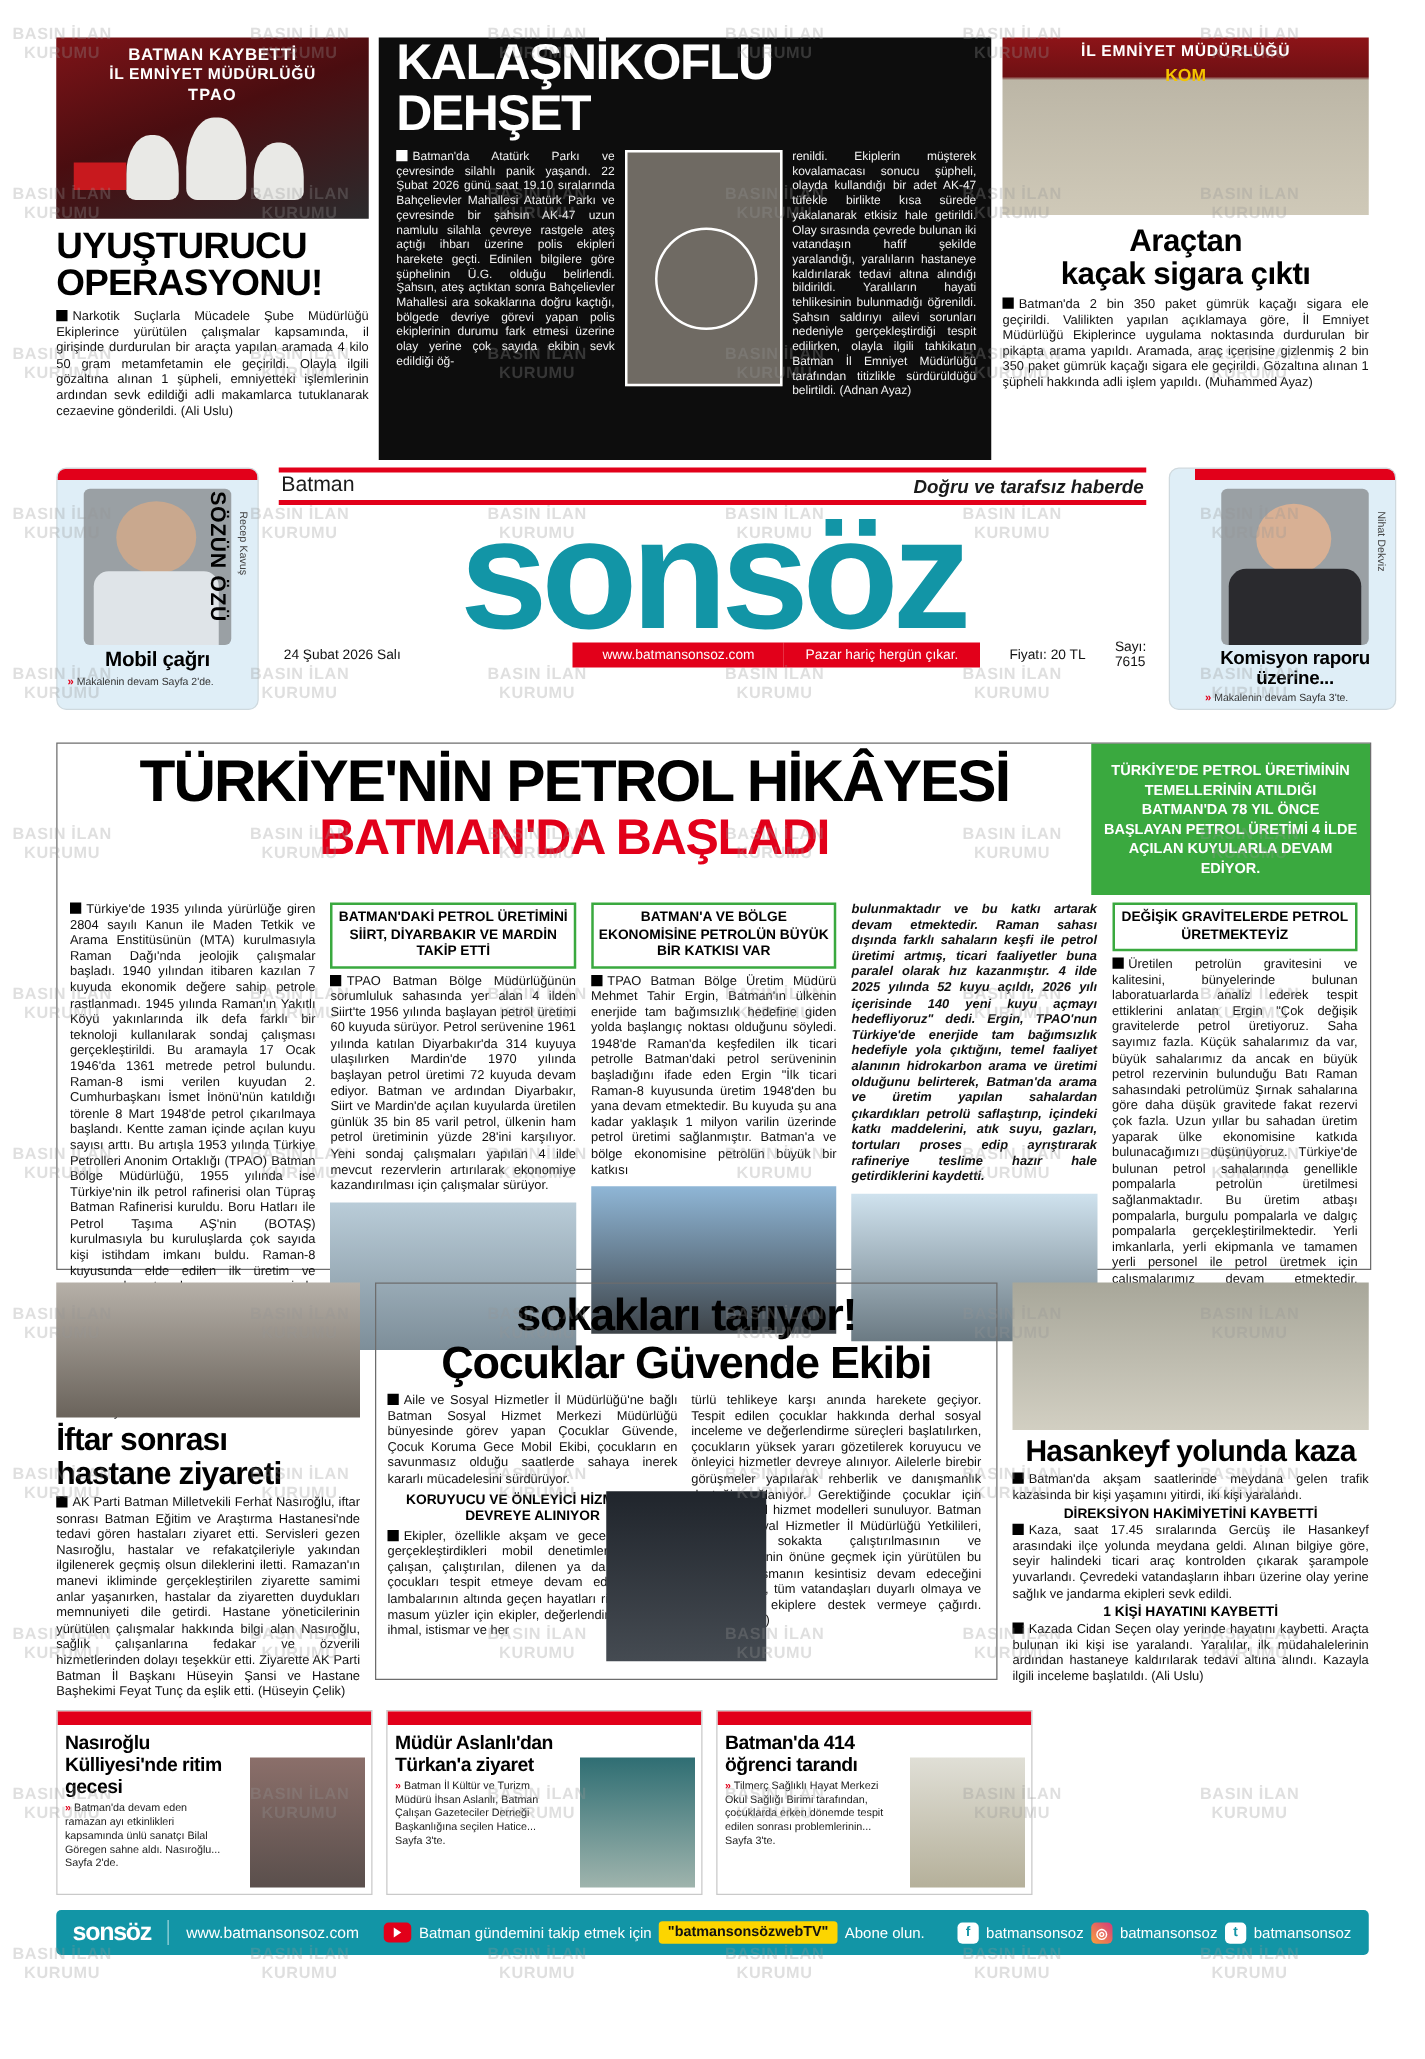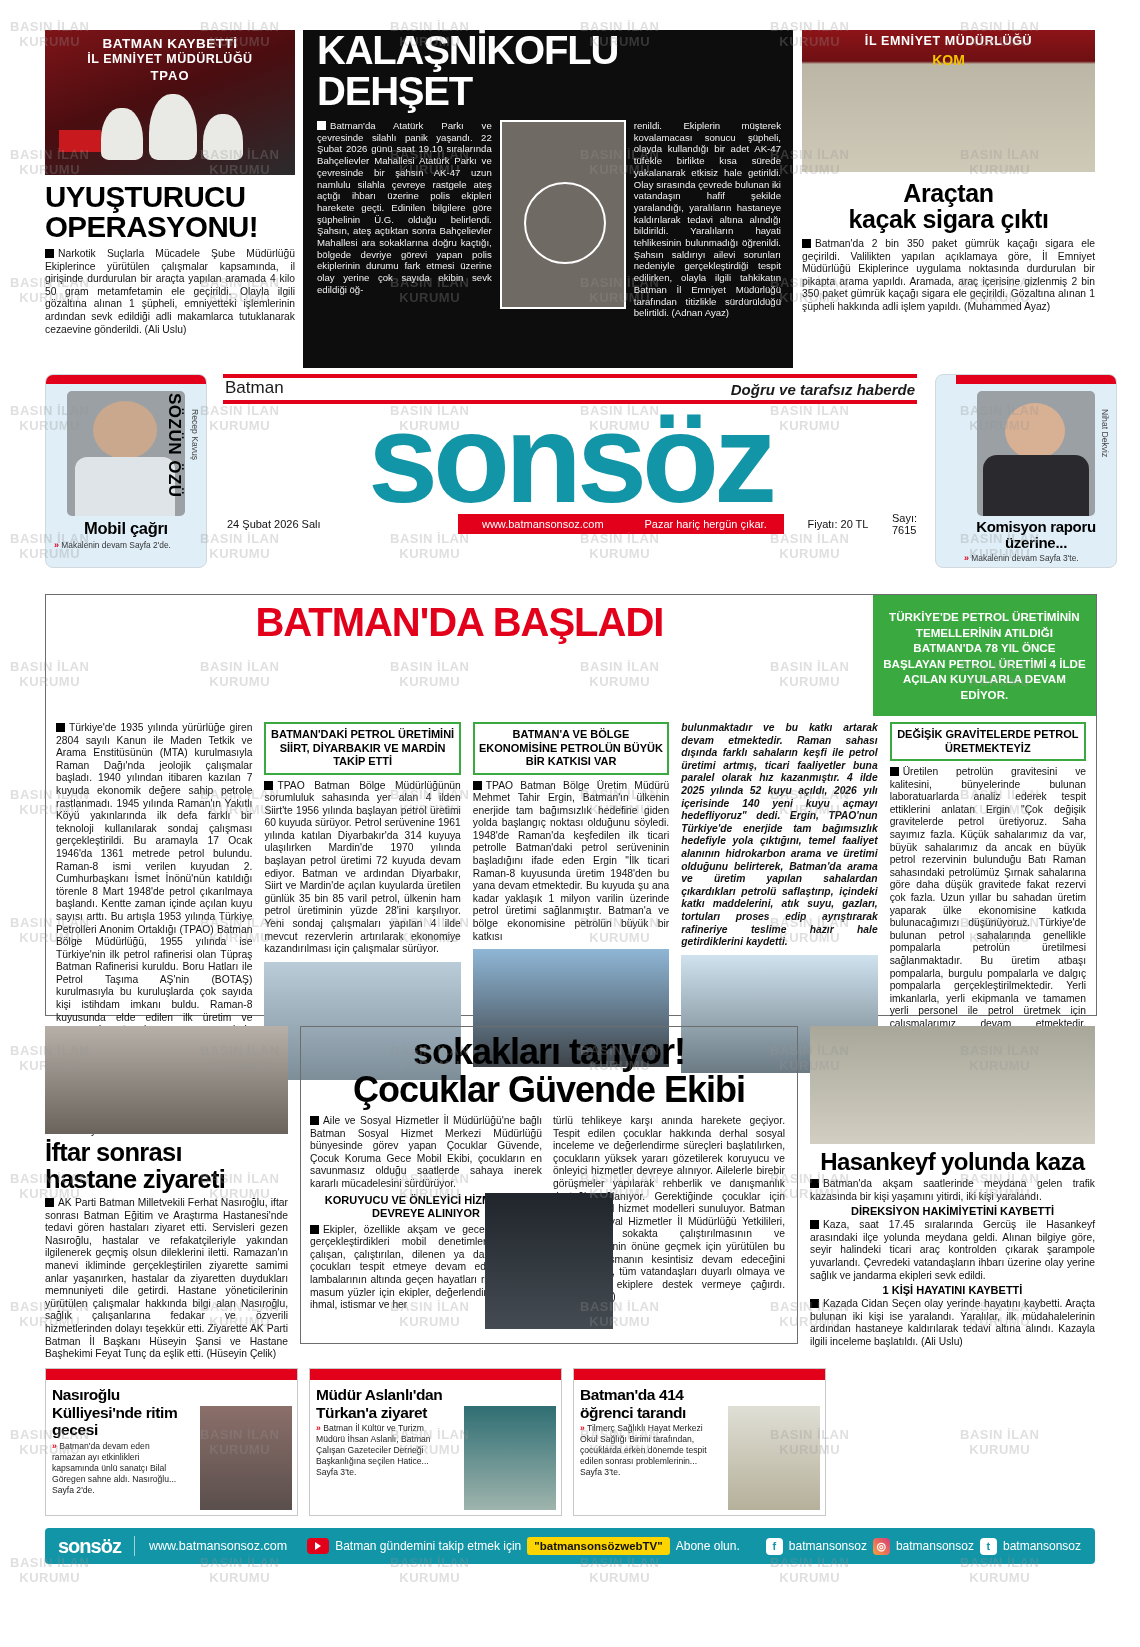--- a/index.html
+++ b/index.html
@@ -203,20 +203,21 @@
       </div>
       <div class="cname">Nihat Dekviz</div>
       <div class="ctl" style="font-size:15px;line-height:16px;">Komisyon raporu üzerine...</div>
       <div class="more"><b>»</b> <span>Makalenin devam Sayfa 3'te.</span></div>
     </div>
   </div>
 
   <div class="petrol">
     <div class="pet-head">
       <div class="pet-title">
+        <div class="pt1">TÜRKİYE'NİN PETROL HİKÂYESİ</div>
         <div class="pt2">BATMAN'DA BAŞLADI</div>
       </div>
       <div class="greenbox">TÜRKİYE'DE PETROL ÜRETİMİNİN TEMELLERİNİN ATILDIĞI BATMAN'DA 78 YIL ÖNCE BAŞLAYAN PETROL ÜRETİMİ 4 İLDE AÇILAN KUYULARLA DEVAM EDİYOR.</div>
     </div>
     <div class="pet-cols">
       <div class="pcol">
         <div class="body-txt"><span class="blk"></span><span>Türkiye'de 1935 yılında yürürlüğe giren 2804 sayılı Kanun ile Maden Tetkik ve Arama Enstitüsünün (MTA) kurulmasıyla Raman Dağı'nda jeolojik çalışmalar başladı. 1940 yılından itibaren kazılan 7 kuyuda ekonomik değere sahip petrole rastlanmadı. 1945 yılında Raman'ın Yakıtlı Köyü yakınlarında ilk defa farklı bir teknoloji kullanılarak sondaj çalışması gerçekleştirildi. Bu aramayla 17 Ocak 1946'da 1361 metrede petrol bulundu. Raman-8 ismi verilen kuyudan 2. Cumhurbaşkanı İsmet İnönü'nün katıldığı törenle 8 Mart 1948'de petrol çıkarılmaya başlandı. Kentte zaman içinde açılan kuyu sayısı arttı. Bu artışla 1953 yılında Türkiye Petrolleri Anonim Ortaklığı (TPAO) Batman Bölge Müdürlüğü, 1955 yılında ise Türkiye'nin ilk petrol rafinerisi olan Tüpraş Batman Rafinerisi kuruldu. Boru Hatları ile Petrol Taşıma AŞ'nin (BOTAŞ) kurulmasıyla bu kuruluşlarda çok sayıda kişi istihdam imkanı buldu. Raman-8 kuyusunda elde edilen ilk üretim ve sonrasında artan kuyu sayısı sayesinde yaşanan gelişmeler Batman'ın kaderini değiştirdi. 1937 yılında köy iken bucak, 1952'de ilçe olan Batman, 16 Mayıs 1990'da il haline geldi. Türkiye'nin petrol serüveninin resmen başladığı Batman, o tarihten bu yana ülkede petrol üretiminde önemli merkezlerden biri olmayı sürdürüyor.</span></div>
       </div>
       <div class="pcol">
         <div class="subhead">BATMAN'DAKİ PETROL ÜRETİMİNİ SİİRT, DİYARBAKIR VE MARDİN TAKİP ETTİ</div>

